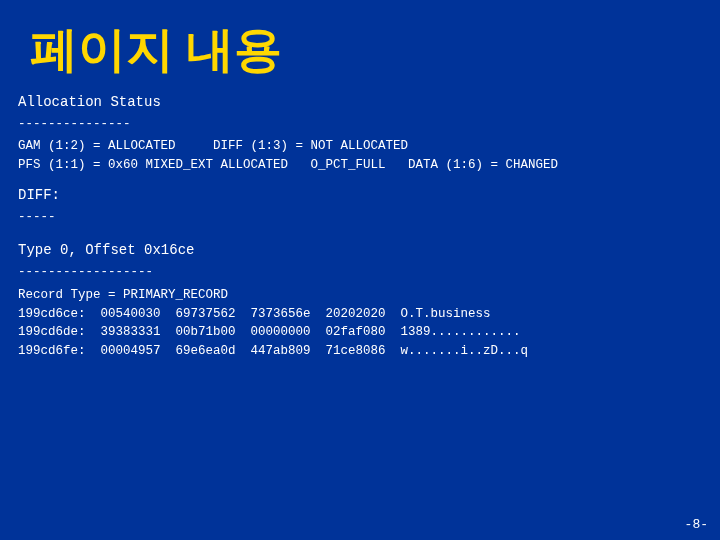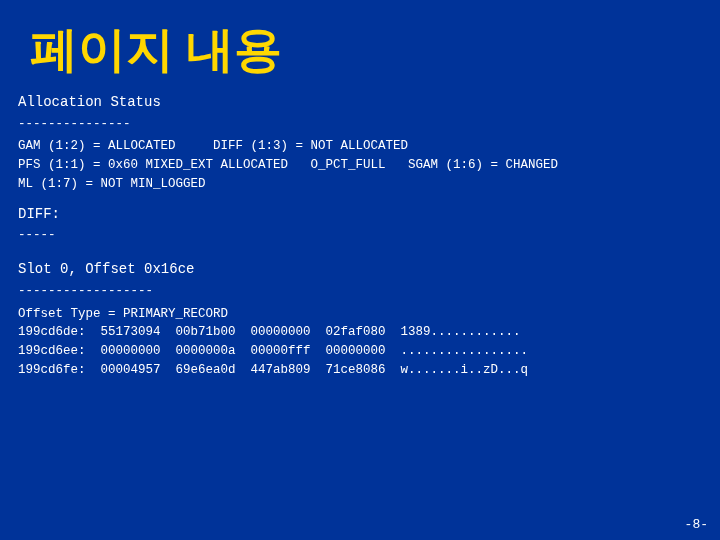--- a/index.html
+++ b/index.html
@@ -49,31 +49,30 @@
   </style>
 </head>
 <body>
 
 <div id="title">페이지 내용</div>
 
 <div id="content">
   <div class="section-title">Allocation Status</div>
   <div class="divider data-line">---------------</div>
   <div class="data-line">GAM (1:2) = ALLOCATED     DIFF (1:3) = NOT ALLOCATED</div>
-  <div class="data-line">PFS (1:1) = 0x60 MIXED_EXT ALLOCATED   O_PCT_FULL   SGAM (1:6) = CHANGED</div>
-  <div class="data-line">ML (1:7) = NOT MIN_LOGGED</div>
+  <div class="data-line">PFS (1:1) = 0x60 MIXED_EXT ALLOCATED   O_PCT_FULL   DATA (1:6) = CHANGED</div>
 
   <div class="spacer"></div>
 
   <div class="section-title">DIFF:</div>
   <div class="divider data-line">-----</div>
 
   <div class="spacer"></div>
 
-  <div class="section-title">Slot 0, Offset 0x16ce</div>
+  <div class="section-title">Type 0, Offset 0x16ce</div>
   <div class="divider data-line">------------------</div>
-  <div class="data-line">Offset Type = PRIMARY_RECORD</div>
-  <div class="data-line">199cd6de:  55173094  00b71b00  00000000  02faf080  1389............</div>
-  <div class="data-line">199cd6ee:  00000000  0000000a  00000fff  00000000  .................</div>
+  <div class="data-line">Record Type = PRIMARY_RECORD</div>
+  <div class="data-line">199cd6ce:  00540030  69737562  7373656e  20202020  O.T.business</div>
+  <div class="data-line">199cd6de:  39383331  00b71b00  00000000  02faf080  1389............</div>
   <div class="data-line">199cd6fe:  00004957  69e6ea0d  447ab809  71ce8086  w.......i..zD...q</div>
 </div>
 
 <div id="page-num">-8-</div>
 
 </body></html>

